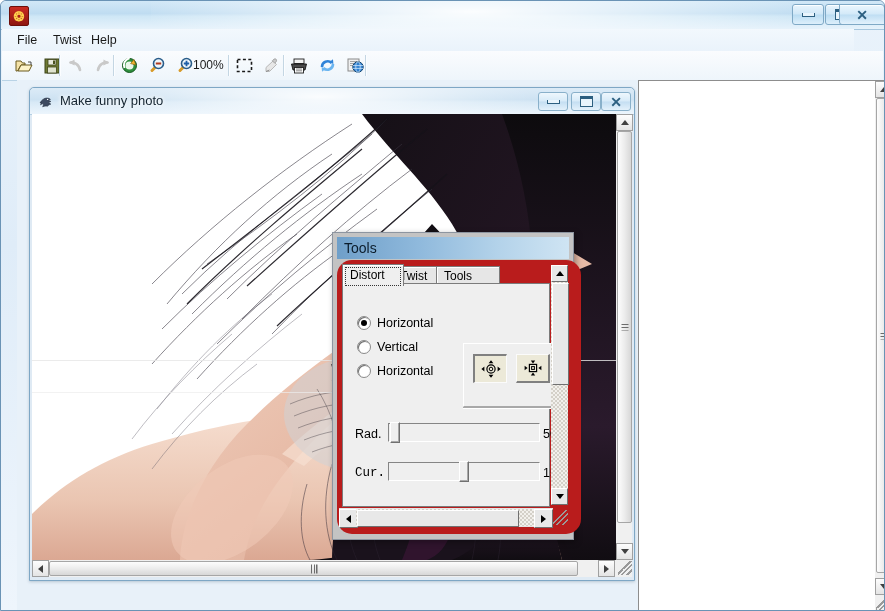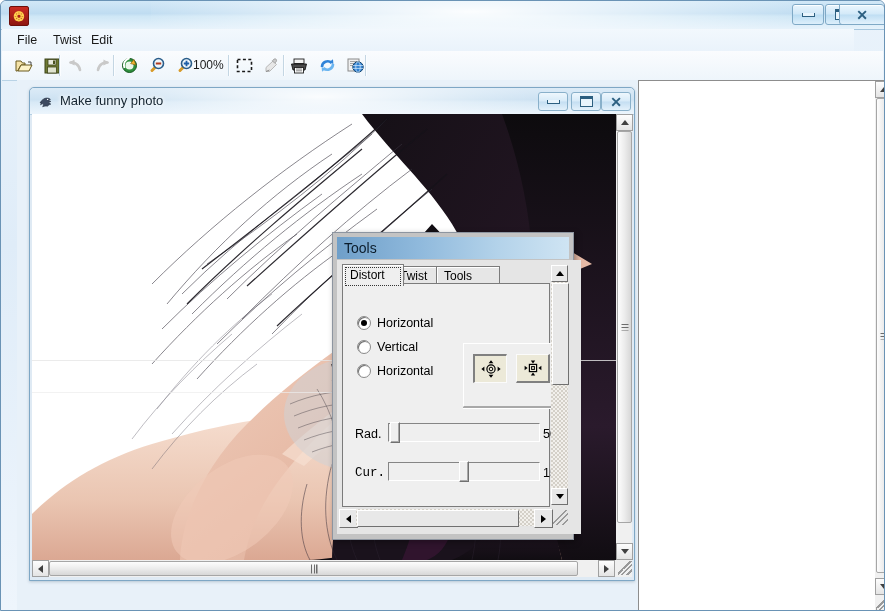--- a/index.html
+++ b/index.html
@@ -179,21 +179,22 @@
   }
   #tools-title {
     position:absolute; left:4px; top:4px; width:232px; height:22px;
     background: linear-gradient(90deg,#6f9fc9 0%, #8fb9dc 35%, #b4d3ea 70%, #cfe4f3 100%);
   }
   #tools-title span {
     position:absolute; left:7px; top:2px; font-size:14px; color:#0b1c2b; line-height:18px;
   }
   #tools-body {
     position:absolute; left:4px; top:27px; width:244px; height:274px;
-    background:#e5e5e5;
+    background:#b91c1c;
+    border-radius:15px;
   }
   #tabstrip { position:absolute; left:5px; top:4px; height:22px; }
   .tab {
     position:absolute; top:2px; height:19px; line-height:19px;
     font-size:12px; color:#000; padding:0 7px;
     background:#e6e6e6; border:1px solid #7b7b7b; border-bottom:none;
     box-shadow: inset 1px 1px 0 #fff;
   }
   .tab.active {
     top:0; height:21px; line-height:21px; background:#efefef; z-index:3;
@@ -286,21 +287,21 @@
       <span class="gl-max"></span>
     </div>
     <div class="wbtn" id="btn-close">
       <span class="gl-close">✕</span>
     </div>
   </div>
 
   <div id="menubar">
     <div class="menu-item" style="left:8px">File</div>
     <div class="menu-item" style="left:44px">Twist</div>
-    <div class="menu-item" style="left:82px">Edit</div>
+    <div class="menu-item" style="left:82px">Help</div>
   </div>
 
   <div id="toolbar">
 
     <div class="tb-btn" style="left:10px">
       <svg width="18" height="16" viewBox="0 0 18 16">
         <path d="M1 13V3h5l1.5 2H10v2H6L2.5 13Z" fill="#f5e3a8" stroke="#6b5a1e" stroke-width="1"></path>
         <path d="M3 13l3-6h11l-3 6Z" fill="#fdf3c8" stroke="#6b5a1e" stroke-width="1"></path>
         <path d="M13 4l3 0 0 3" fill="none" stroke="#4a4a4a" stroke-width="1"></path>
       </svg>

